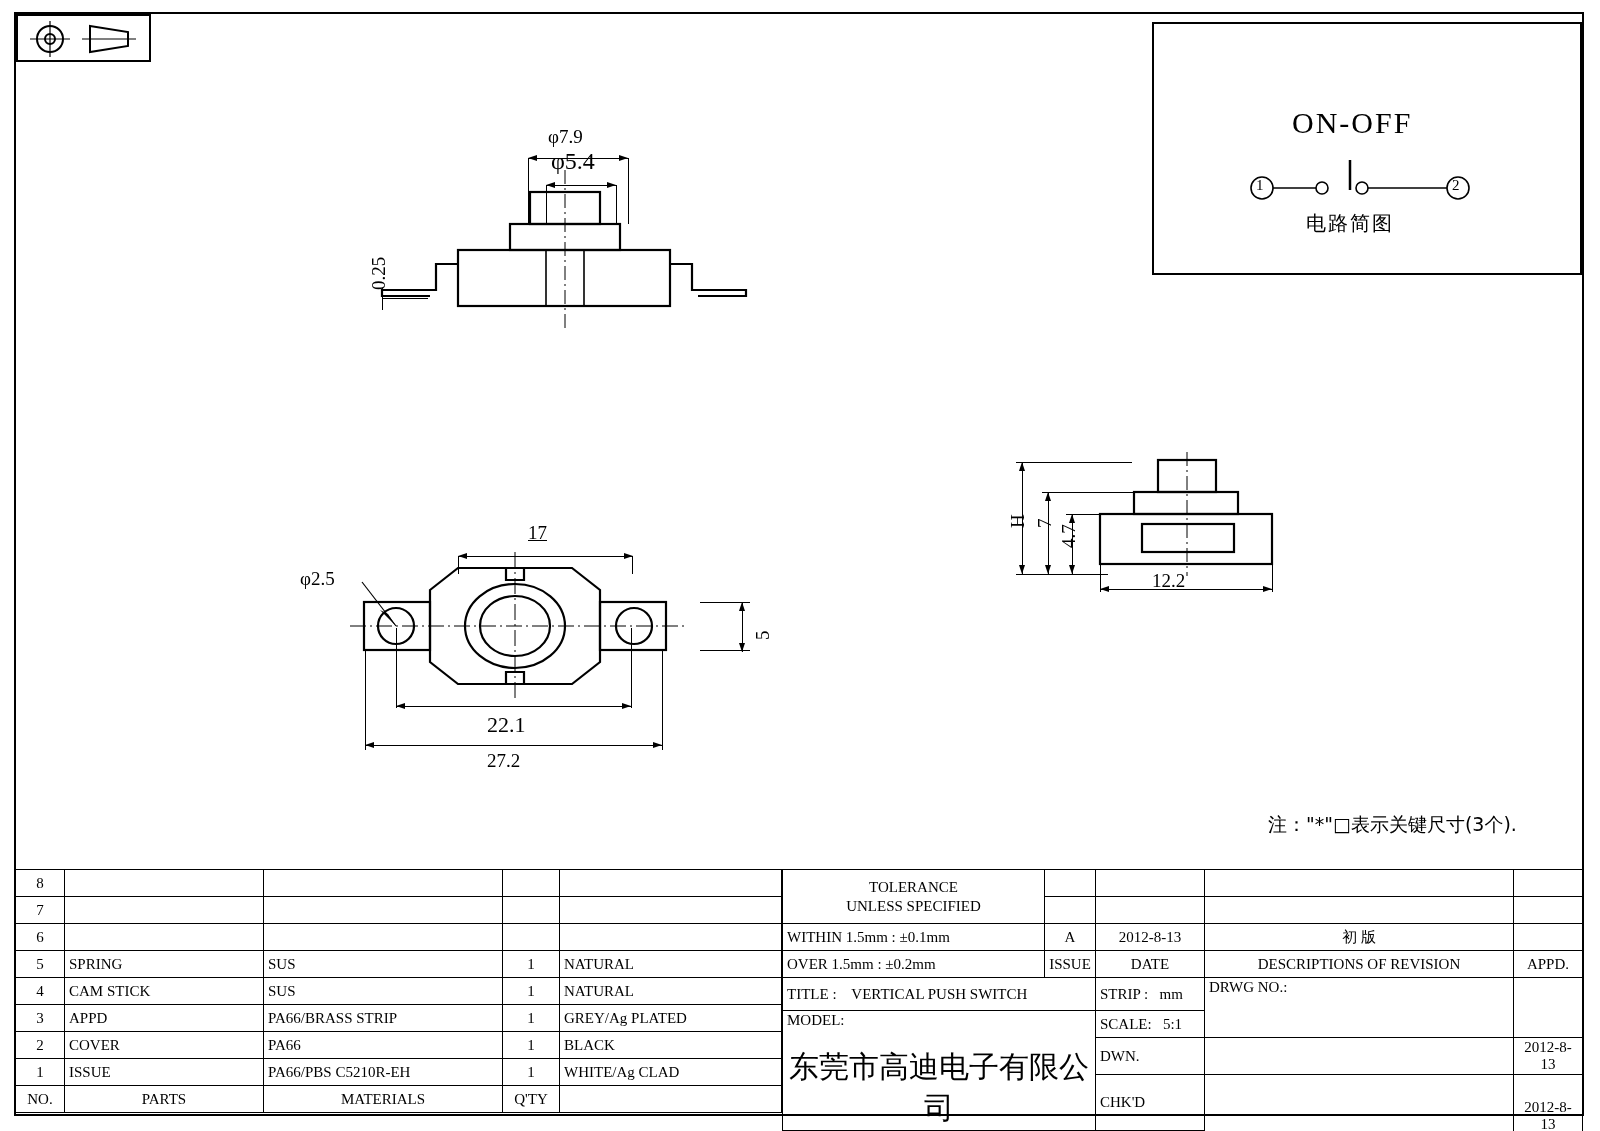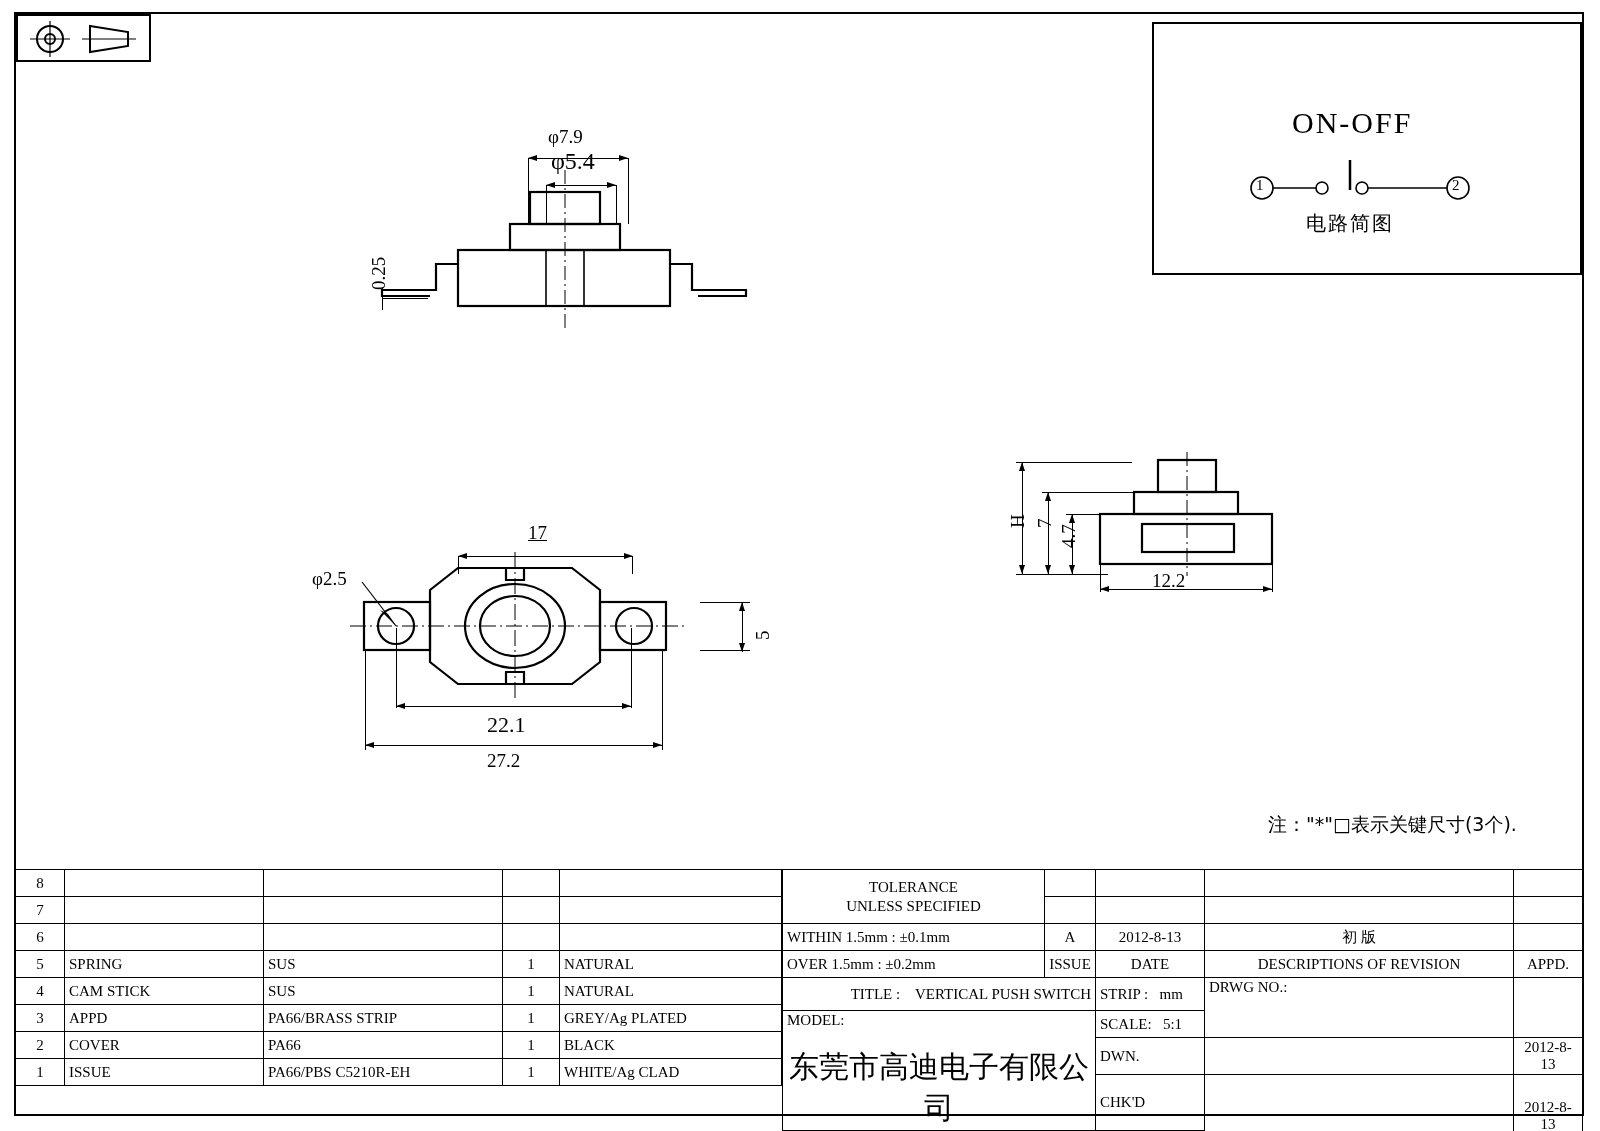--- a/index.html
+++ b/index.html
@@ -117,21 +117,21 @@
     <path d="M56 86 L48 74 L40 70 Z" fill="#000"></path>
   </svg>
 
   <div class="line" style="left:458px;top:556px;width:175px;height:1.4px;"></div>
   <div class="arrowL" style="left:458px;top:553px;"></div>
   <div class="arrowR" style="left:624px;top:553px;"></div>
   <div class="ext" style="left:458px;top:556px;height:18px;"></div>
   <div class="ext" style="left:632px;top:556px;height:18px;"></div>
   <div class="lbl" style="left:528px;top:522px;font-size:19px;text-decoration:underline;">17</div>
 
-  <div class="lbl" style="left:312px;top:568px;font-size:19px;">φ2.5</div>
+  <div class="lbl" style="left:300px;top:568px;font-size:19px;">φ2.5</div>
 
   <div class="line" style="left:396px;top:706px;width:235px;height:1.4px;"></div>
   <div class="arrowL" style="left:396px;top:703px;"></div>
   <div class="arrowR" style="left:622px;top:703px;"></div>
   <div class="ext" style="left:396px;top:628px;height:80px;"></div>
   <div class="ext" style="left:631px;top:628px;height:80px;"></div>
   <div class="lbl" style="left:487px;top:712px;font-size:22px;">22.1</div>
 
   <div class="line" style="left:365px;top:745px;width:297px;height:1.4px;"></div>
   <div class="arrowL" style="left:365px;top:742px;"></div>
@@ -234,20 +234,27 @@
         <td class="c">1</td>
         <td>BLACK</td>
       </tr>
       <tr>
         <td class="c">1</td>
         <td>ISSUE</td>
         <td>PA66/PBS C5210R-EH</td>
         <td class="c">1</td>
         <td>WHITE/Ag CLAD</td>
       </tr>
+      <tr>
+        <td class="c">NO.</td>
+        <td class="c">PARTS</td>
+        <td class="c">MATERIALS</td>
+        <td class="c">Q'TY</td>
+        <td></td>
+      </tr>
     </tbody>
   </table>
 
   <table class="tb" style="position:absolute;left:782px;top:869px;width:801px;">
     <tbody>
       <tr>
         <td class="c" colspan="2" rowspan="2" style="width:200px;line-height:1.25;">
           <div>TOLERANCE</div>
           <div>UNLESS  SPECIFIED</div>
         </td>
@@ -270,21 +277,21 @@
         <td class="c"></td>
       </tr>
       <tr>
         <td colspan="2">OVER 1.5mm : ±0.2mm</td>
         <td class="c">ISSUE</td>
         <td class="c">DATE</td>
         <td class="c">DESCRIPTIONS OF REVISION</td>
         <td class="c">APPD.</td>
       </tr>
       <tr>
-        <td colspan="3" style="height:30px;text-align:right;">
+        <td colspan="3" style="height:30px;">
           <span>TITLE :</span>
           &nbsp;&nbsp;
           <span>VERTICAL PUSH SWITCH</span>
         </td>
         <td colspan="1">
           <span>STRIP :</span>
           &nbsp;
           <span>mm</span>
         </td>
         <td rowspan="2" style="vertical-align:top">

